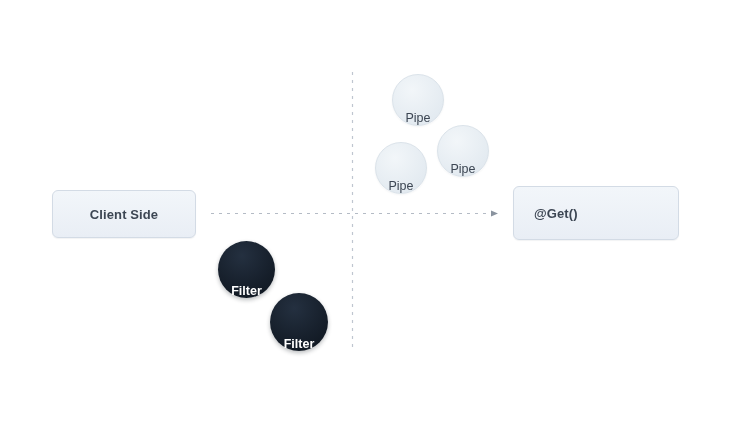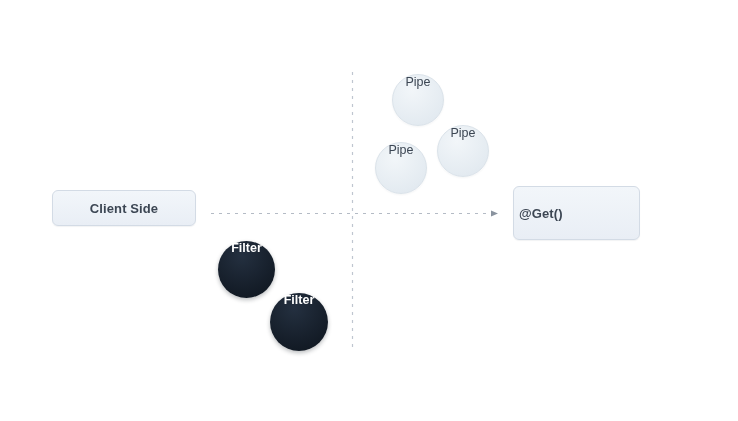--- a/index.html
+++ b/index.html
@@ -29,43 +29,43 @@
     align-items: center;
     color: #3c4653;
     font-size: 13px;
     font-weight: bold;
     letter-spacing: 0.1px;
   }
   #client-side-box {
     left: 52px;
     top: 190px;
     width: 144px;
-    height: 36px;
+    height: 48px;
     justify-content: center;
     text-align: center;
   }
   #route-handler-box {
     left: 513px;
     top: 186px;
-    width: 127px;
+    width: 166px;
     height: 54px;
     justify-content: flex-start;
-    padding-left: 5px;
+    padding-left: 20px;
   }
   #route-handler-box .lines {
     display: flex;
     flex-direction: column;
     line-height: 17px;
   }
   .circle {
     position: absolute;
     box-sizing: border-box;
     border-radius: 50%;
     display: flex;
-    align-items: flex-start;
+    align-items: flex-end;
     justify-content: center;
     font-size: 12.5px;
   }
   .circle.pipe {
     background: radial-gradient(circle at 38% 30%, #f2f6f9 0%, #e4ebf1 70%, #dde5ed 100%);
     border: 1px solid #dbe3ea;
     color: #3c4653;
     font-weight: normal;
     box-shadow: 0 1px 2px rgba(40, 55, 75, 0.05);
   }

